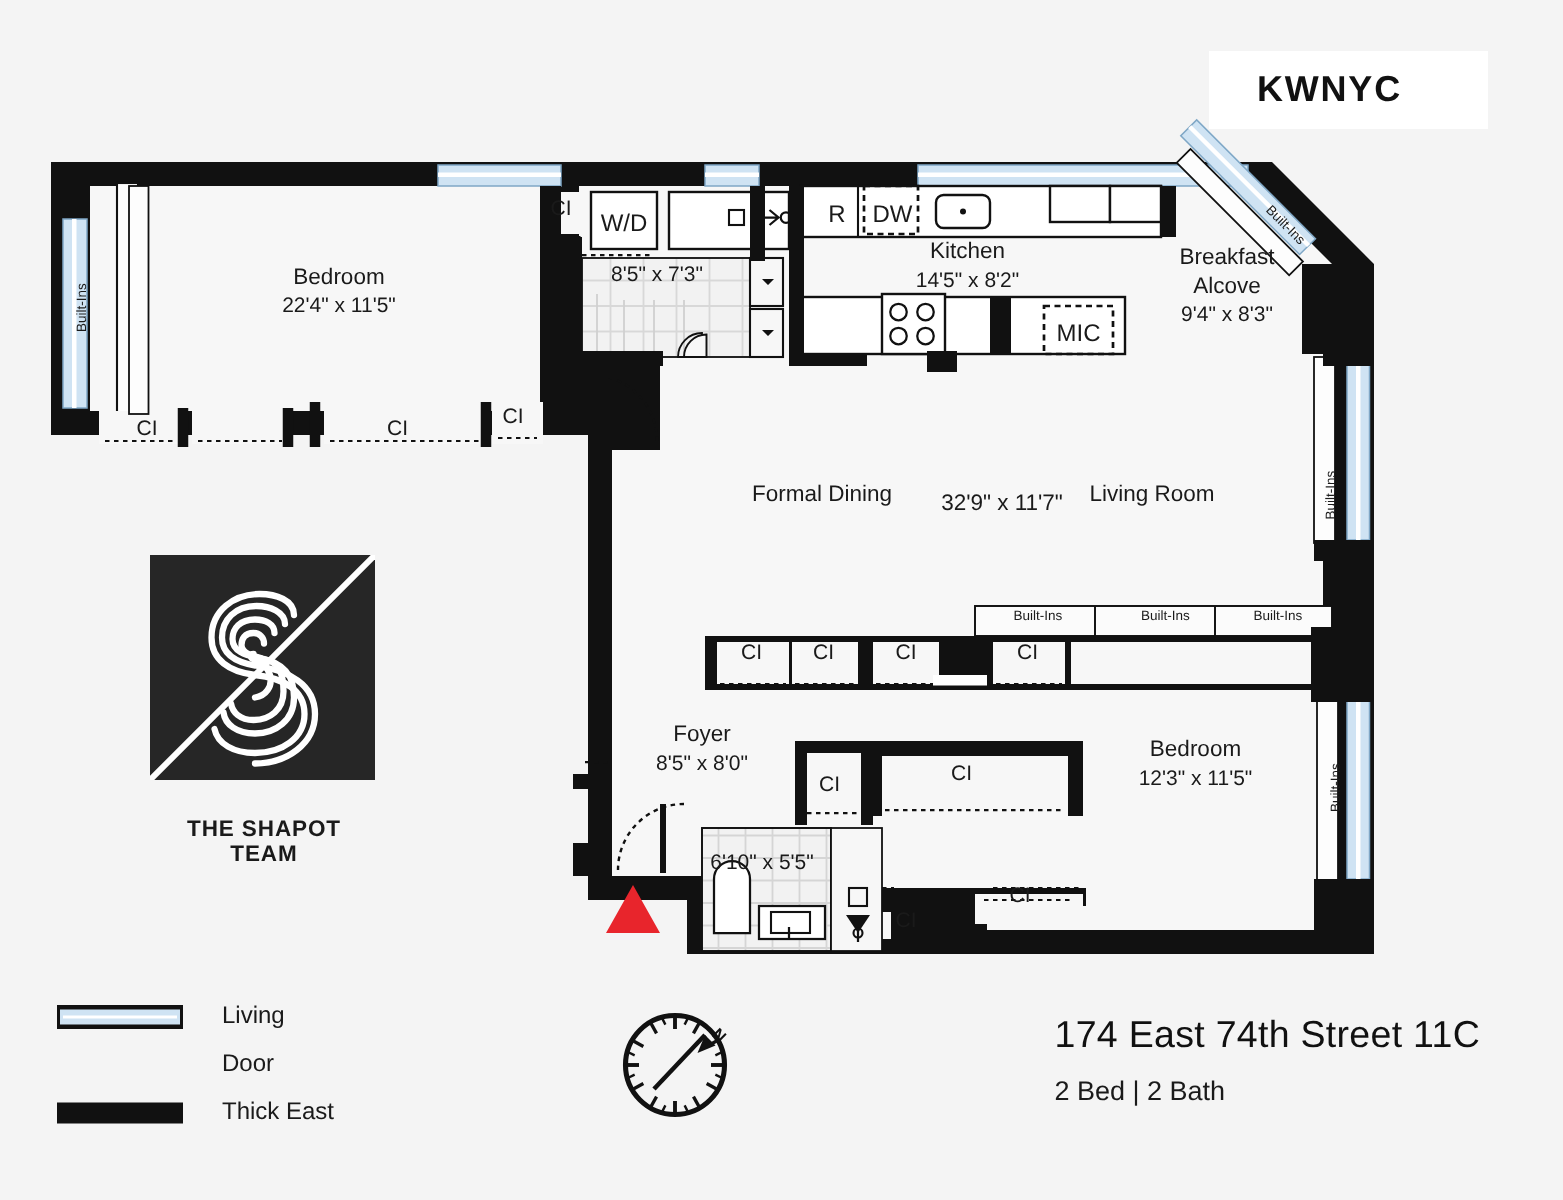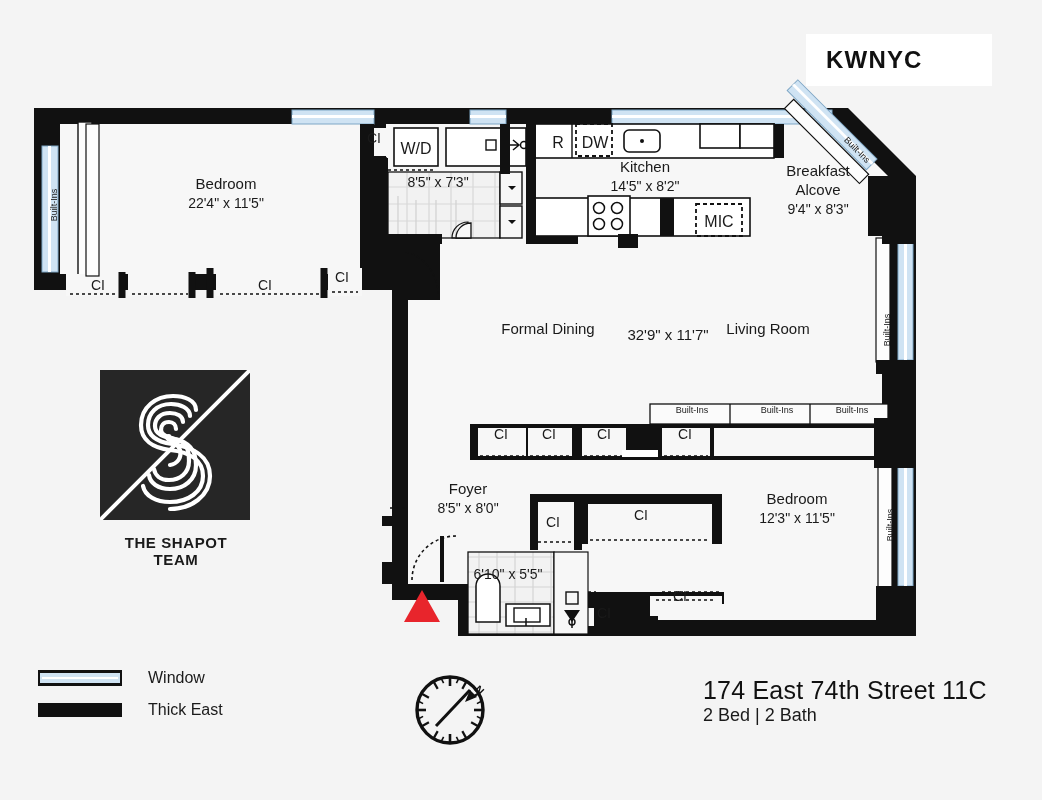--- a/index.html
+++ b/index.html
@@ -15,31 +15,31 @@
     overflow: hidden;
   }
   
   #kwnyc-badge {
     position: absolute; left: 806px; top: 34px;
     width: 186px; height: 52px;
     background: #ffffff;
     display: flex; align-items: center;
   }
   #kwnyc-badge .txt {
-    margin-left: 20px;
+    margin-left: 32px;
     font-size: 24px; font-weight: bold;
     letter-spacing: 1.2px; color: #111;
   }
   
   #plan-svg { position: absolute; left: 0; top: 0; }
   
   #logo-block { position: absolute; left: 100px; top: 370px; width: 152px; }
   #logo-square { width: 150px; height: 150px; background: #262626; position: relative; }
   #logo-caption {
-    margin-top: 14px; text-align: center;
+    margin-top: 24px; text-align: center;
     font-size: 15px; font-weight: bold; letter-spacing: .6px; color: #1a1a1a;
   }
   
   #legend { position: absolute; left: 38px; top: 662px; width: 290px; }
   .lg-row { display: flex; align-items: center; height: 32px; }
   .lg-sw { width: 84px; height: 16px; margin-right: 26px; flex: none; }
   .lg-sw.window {
     background: #cfe3f3;
     border-top: 3px solid #111; border-bottom: 3px solid #111;
     border-left: 2px solid #111; border-right: 2px solid #111;
@@ -51,21 +51,21 @@
     height:2px; background:#fff;
   }
   .lg-sw.door { background: transparent; }
   .lg-sw.wall { background: #111; height: 14px; }
   .lg-label { font-size: 16px; color: #1a1a1a; }
   
   #compass { position: absolute; left: 408px; top: 668px; }
   
   #address-block { position: absolute; left: 703px; top: 676px; }
   #addr-line1 { font-size: 25px; font-weight: normal; color: #111; letter-spacing: .2px; }
-  #addr-line2 { font-size: 18px; color: #1a1a1a; margin-top: 0; }
+  #addr-line2 { font-size: 18px; color: #1a1a1a; margin-top: 12px; }
 </style>
 </head>
 <body>
 
 <div id="page">
 
   <div id="kwnyc-badge">
     <span class="txt">KWNYC</span>
   </div>
 
@@ -379,21 +379,25 @@
         </g>
         <path d="M150,0 L0,150" stroke="#ffffff" stroke-width="4"></path>
       </svg>
     </div>
     <div id="logo-caption">THE SHAPOT TEAM</div>
   </div>
 
   <div id="legend">
     <div class="lg-row">
       <span class="lg-sw window"></span>
-      <span class="lg-label">Window</span>
+      <span class="lg-label">Living</span>
+    </div>
+    <div class="lg-row">
+      <span class="lg-sw door"></span>
+      <span class="lg-label">Door</span>
     </div>
     <div class="lg-row">
       <span class="lg-sw wall"></span>
       <span class="lg-label">Thick East</span>
     </div>
   </div>
 
   <div id="compass">
     <svg width="84" height="84" viewBox="0 0 84 84">
       <circle cx="42" cy="42" r="33" fill="none" stroke="#111" stroke-width="3.4"></circle>

